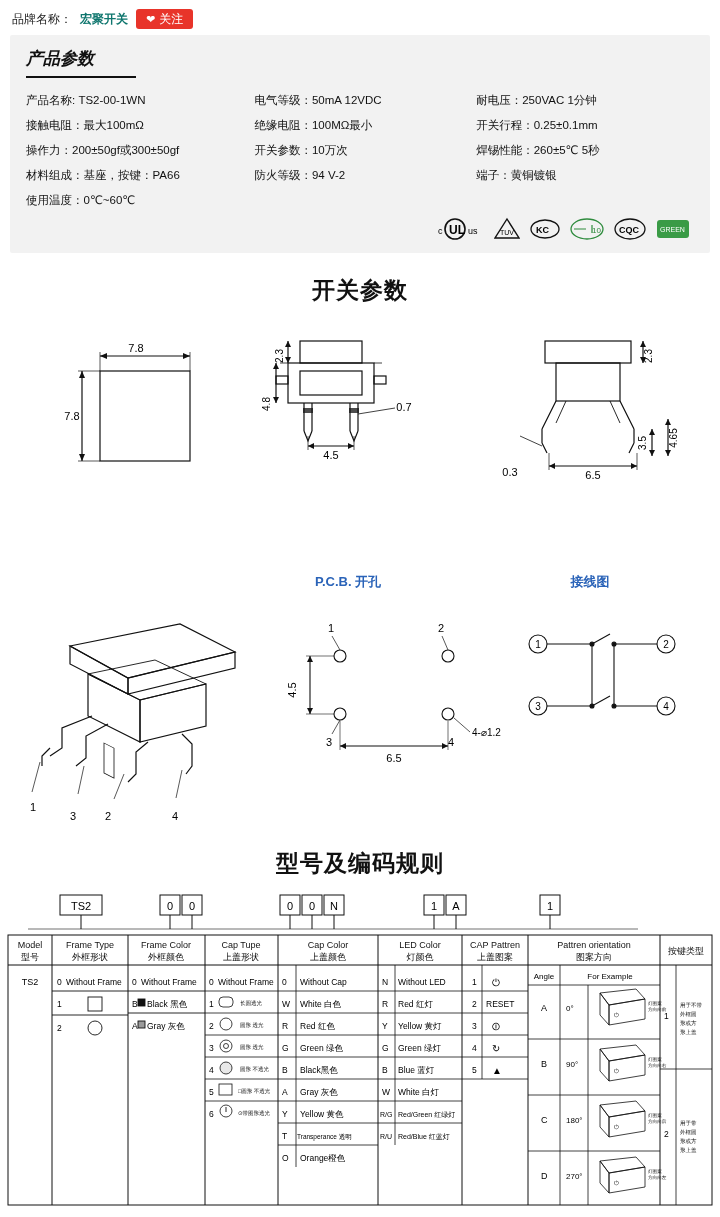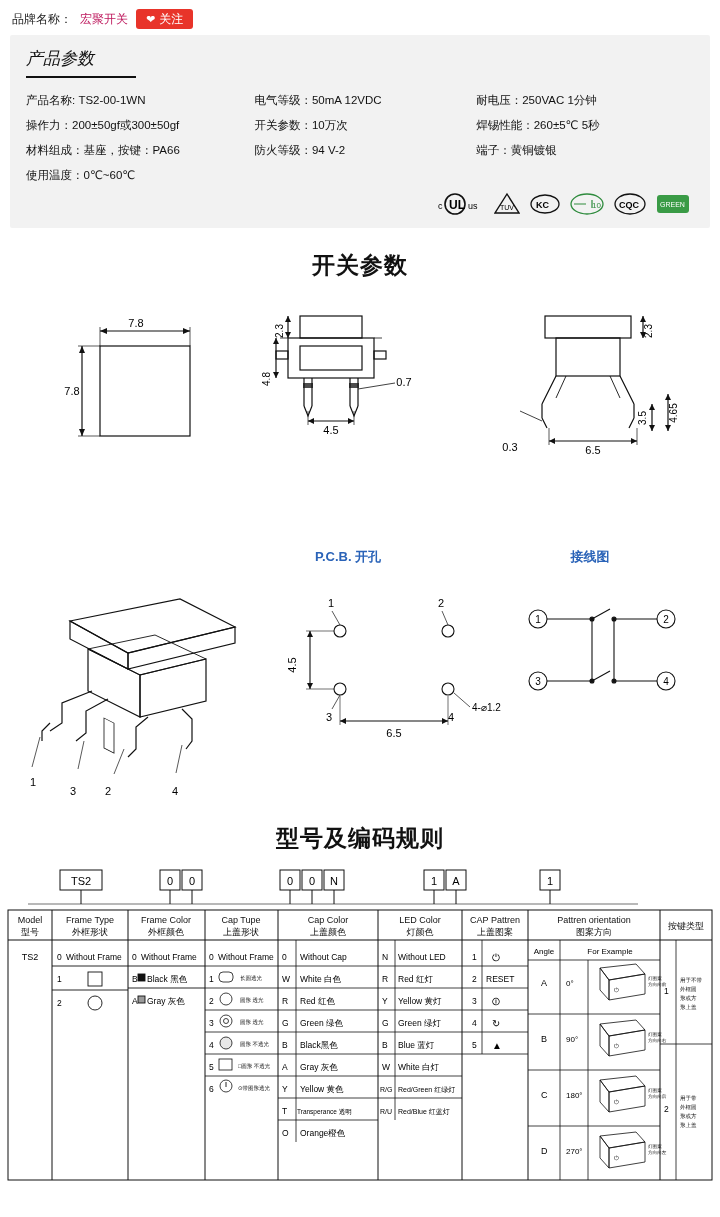--- a/index.html
+++ b/index.html
@@ -8,32 +8,32 @@
     background:#ffffff;
     font-family:"Liberation Sans","DejaVu Sans",sans-serif;
     color:#111;
     -webkit-font-smoothing:antialiased;
   }
   .page{position:relative;width:720px;min-height:1217px;overflow:hidden;}
 
   
   .brandbar{display:flex;align-items:center;gap:8px;padding:9px 12px 6px 12px;font-size:12px;}
   .brandbar .lbl{color:#222;}
-  .brandbar .bname{color:#be185d;}
+  .brandbar .bname{color:#0f766e;font-weight:bold;}
   .followbtn{
     display:inline-flex;align-items:center;gap:4px;
     background:#e8342a;color:#fff;border-radius:3px;
     font-size:12px;line-height:1;padding:4px 10px;
   }
   .followbtn .heart{color:#fff;font-size:11px;}
 
   
   .specwrap{margin:0 10px;background:#f2f2f2;border-radius:2px;padding:10px 14px 12px 14px;}
   .spectitle{
-    font-style:italic;font-weight:normal;font-size:17px;color:#111;
+    font-style:italic;font-weight:bold;font-size:17px;color:#111;
     padding:2px 0 6px 2px;
   }
   .spectitle-underline{height:2px;background:#111;width:110px;margin:0 0 10px 2px;}
   table.spec{width:100%;border-collapse:collapse;font-size:11.5px;}
   table.spec td{padding:5px 2px;vertical-align:top;color:#111;white-space:nowrap;}
   table.spec td.c1{width:34%;margin-left:17px;}
   table.spec td.c2{width:33%;}
   table.spec td.c3{width:33%;}
 
   .certrow{display:flex;align-items:center;gap:10px;justify-content:flex-end;padding:4px 6px 0 0;}
@@ -72,20 +72,25 @@
 
   <div class="specwrap">
     <div class="spectitle">产品参数</div>
     <div class="spectitle-underline"></div>
     <table class="spec">
       <tbody>
           <tr>
         <td class="c1">产品名称: TS2-00-1WN</td>
         <td class="c2">电气等级：50mA  12VDC</td>
         <td class="c3">耐电压：250VAC  1分钟</td>
+      </tr>
+      <tr>
+        <td class="c1">接触电阻：最大100mΩ</td>
+        <td class="c2">绝缘电阻：100MΩ最小</td>
+        <td class="c3">开关行程：0.25±0.1mm</td>
       </tr>
       <tr>
         <td class="c1">操作力：200±50gf或300±50gf</td>
         <td class="c2">开关参数：10万次</td>
         <td class="c3">焊锡性能：260±5℃  5秒</td>
       </tr>
       <tr>
         <td class="c1">材料组成：基座，按键：PA66</td>
         <td class="c2">防火等级：94 V-2</td>
         <td class="c3">端子：黄铜镀银</td>

